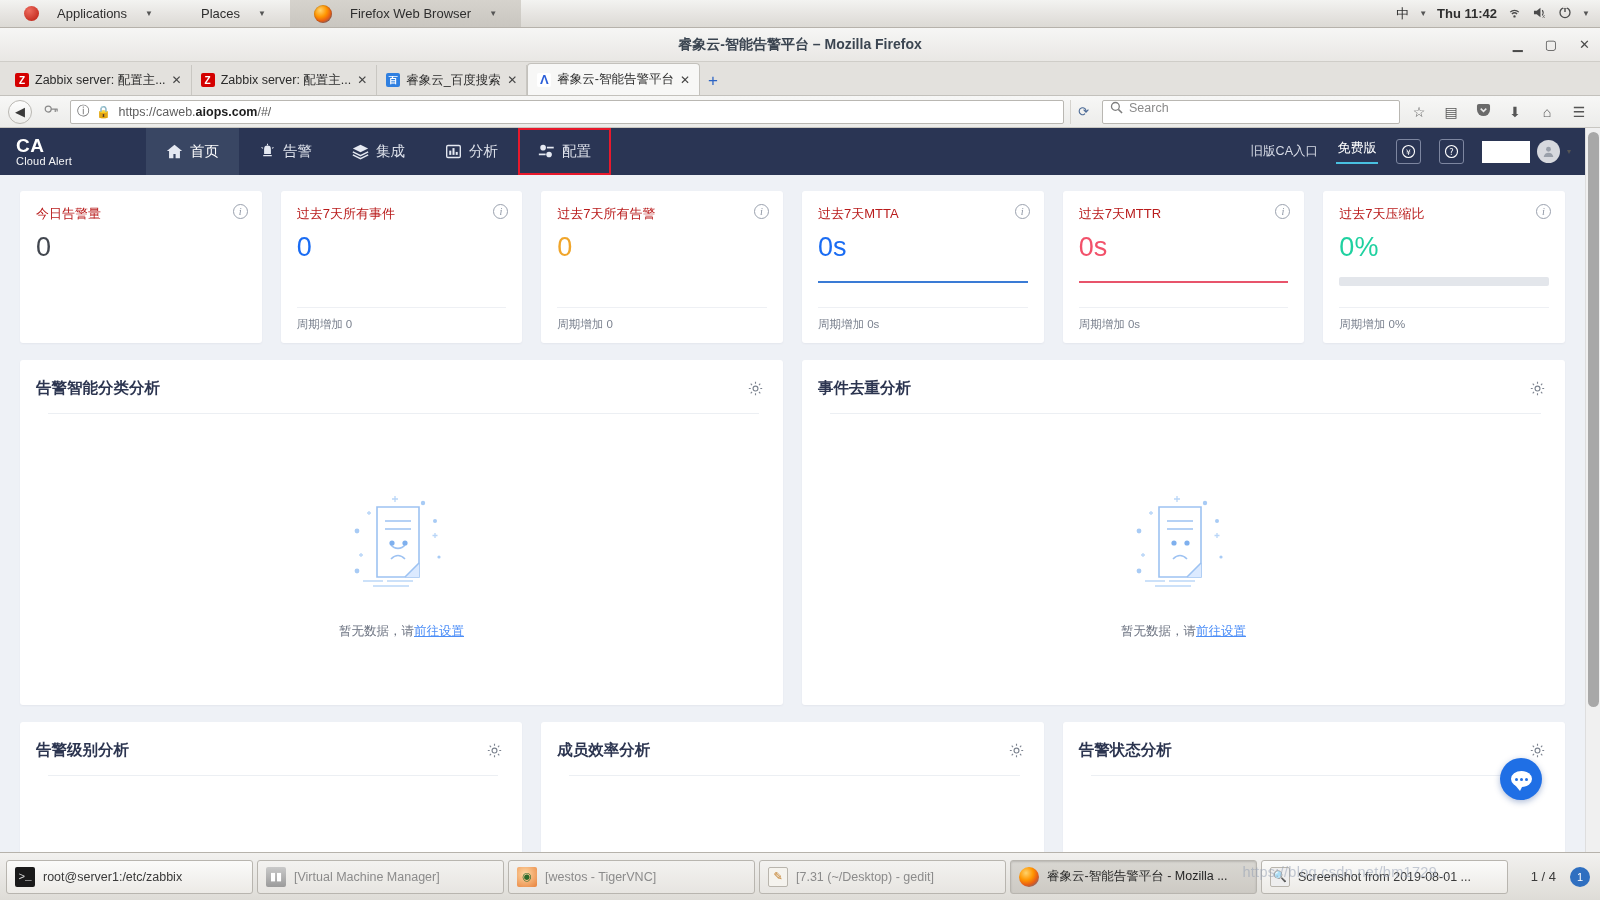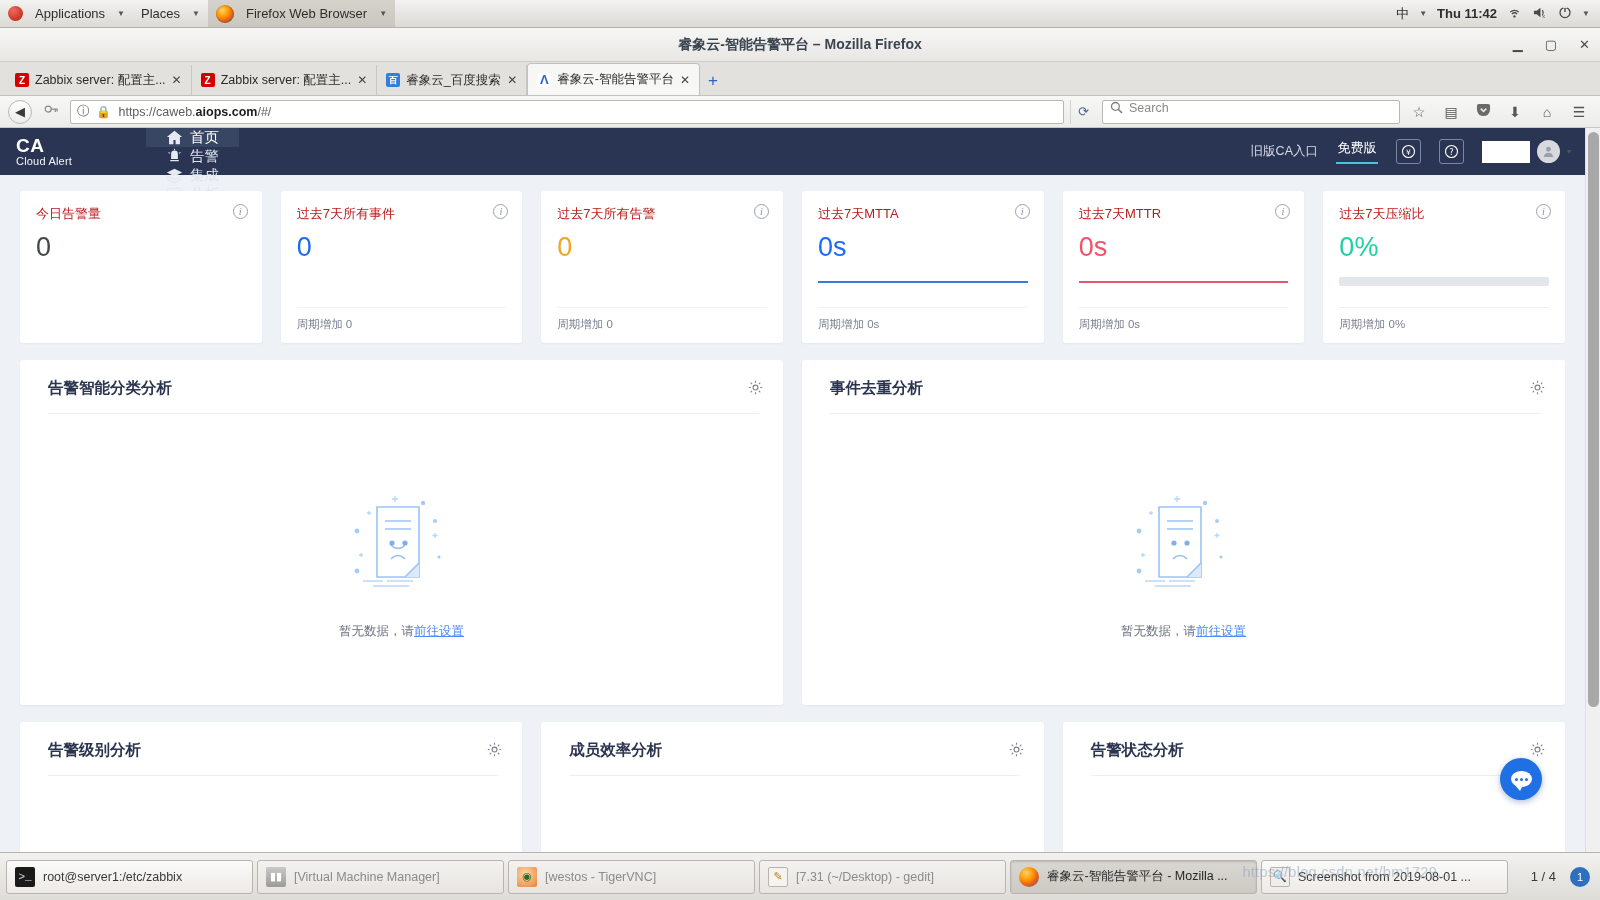--- a/index.html
+++ b/index.html
@@ -12,21 +12,21 @@
 
   
   #gnome-panel {
     height: 28px;
     background: linear-gradient(to bottom, #f3f3f1 0%, #e6e4e1 55%, #dcdad5 100%);
     border-bottom: 1px solid #b6b2ab;
     display: flex; align-items: center;
     font-size: 13px; color: #2e2e2e;
     position: relative;
   }
-  .gp-item { display: flex; align-items: center; gap: 12px; padding: 0 8px; height: 100%; }
+  .gp-item { display: flex; align-items: center; gap: 18px; padding: 0 24px; height: 100%; }
   .gp-item.active { background: linear-gradient(to bottom,#d6d3cd,#c9c6c0); }
   .caret { font-size: 8px; color: #555; }
   .ff-logo-sm {
     width: 18px; height: 18px; border-radius: 50%;
     background: radial-gradient(circle at 35% 30%, #ffd36b 0%, #ff9500 38%, #e85e15 62%, #2b6bb5 100%);
     box-shadow: inset 0 0 2px rgba(0,0,0,.35);
   }
   .gnome-logo {
     width: 15px; height: 15px; border-radius: 50%;
     background: radial-gradient(circle at 35% 30%, #ee6b5e, #b81b0e);
@@ -105,21 +105,21 @@
   #page-scroll { flex: 1; overflow: hidden; }
 
   
   #ca-header {
     height: 47px; background: #2a3554; display: flex; align-items: stretch; color: #fff;
     position: relative;
   }
   #ca-brand { width: 146px; display: flex; flex-direction: column; justify-content: center; padding-left: 16px; }
   #ca-brand .b1 { font-size: 19px; font-weight: bold; letter-spacing: .5px; line-height: 1.05; }
   #ca-brand .b2 { font-size: 11px; letter-spacing: .2px; opacity: .95; }
-  #ca-nav { display: flex; align-items: stretch; flex-direction: column; }
+  #ca-nav { display: flex; align-items: stretch; }
   .ca-nav-item {
     display: flex; align-items: center; gap: 7px; padding: 0 20px;
     font-size: 14.5px; color: #dfe3ec; position: relative;
   }
   .ca-nav-item.sel { background: #394663; color: #fff; }
   .ca-nav-item.highlight { outline: 2px solid #e8192c; outline-offset: -2px; }
   .nav-ico { width: 17px; height: 17px; display: inline-flex; align-items: center; justify-content: center; }
   .nav-ico svg { width: 17px; height: 17px; fill: #e5e9f2; }
   #ca-right { margin-left: auto; display: flex; align-items: center; gap: 18px; padding-right: 14px; font-size: 12.5px; }
   #ca-right .legacy { color: #d7dbe6; }
@@ -149,21 +149,21 @@
   .kpi .bar { height: 2px; margin-top: 18px; }
   .kpi .bar.thick { height: 9px; border-radius: 2px; }
   .kpi .kfoot {
     margin-top: auto; border-top: 1px solid #eef0f4;
     font-size: 11.5px; color: #7b828f; padding: 9px 0 11px 0;
   }
 
   
   .panel-row { display: flex; gap: 19px; padding: 17px 20px 0 20px; }
   .panel { background: #fff; border-radius: 3px; box-shadow: 0 1px 2px rgba(30,40,70,.05); position: relative; display: flex; flex-direction: column; }
-  .panel-head { display: flex; align-items: center; padding: 18px 20px 0 28px; }
+  .panel-head { display: flex; align-items: flex-end; padding: 18px 20px 0 16px; }
   .panel-title { font-size: 15.5px; font-weight: bold; color: #2c3550; }
   .gear { margin-left: auto; color: #7c838f; font-size: 15px; }
   .panel-rule { height: 1px; background: #eceff3; margin: 14px 24px 0 28px; }
   .panel-body { flex: 1; display: flex; flex-direction: column; align-items: center; justify-content: center; }
   .empty-text { font-size: 12.5px; color: #6b7280; margin-top: 14px; }
   .empty-text a { color: #4c8ef7; text-decoration: underline; }
 
   
   #chat-fab {
     position: absolute; right: 58px; bottom: 52px;

